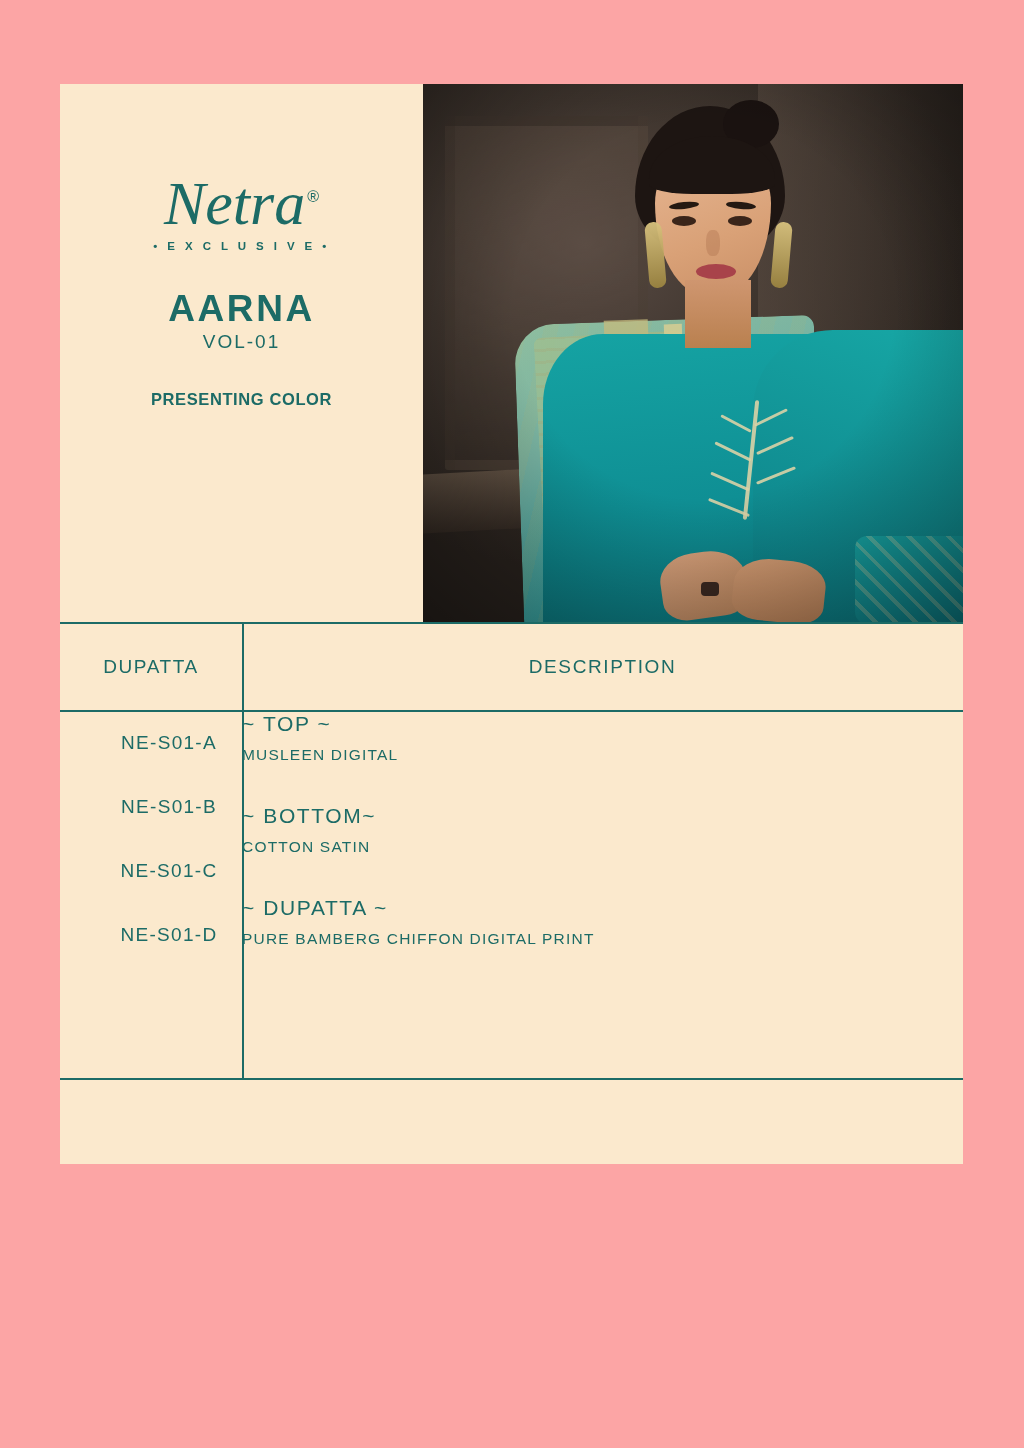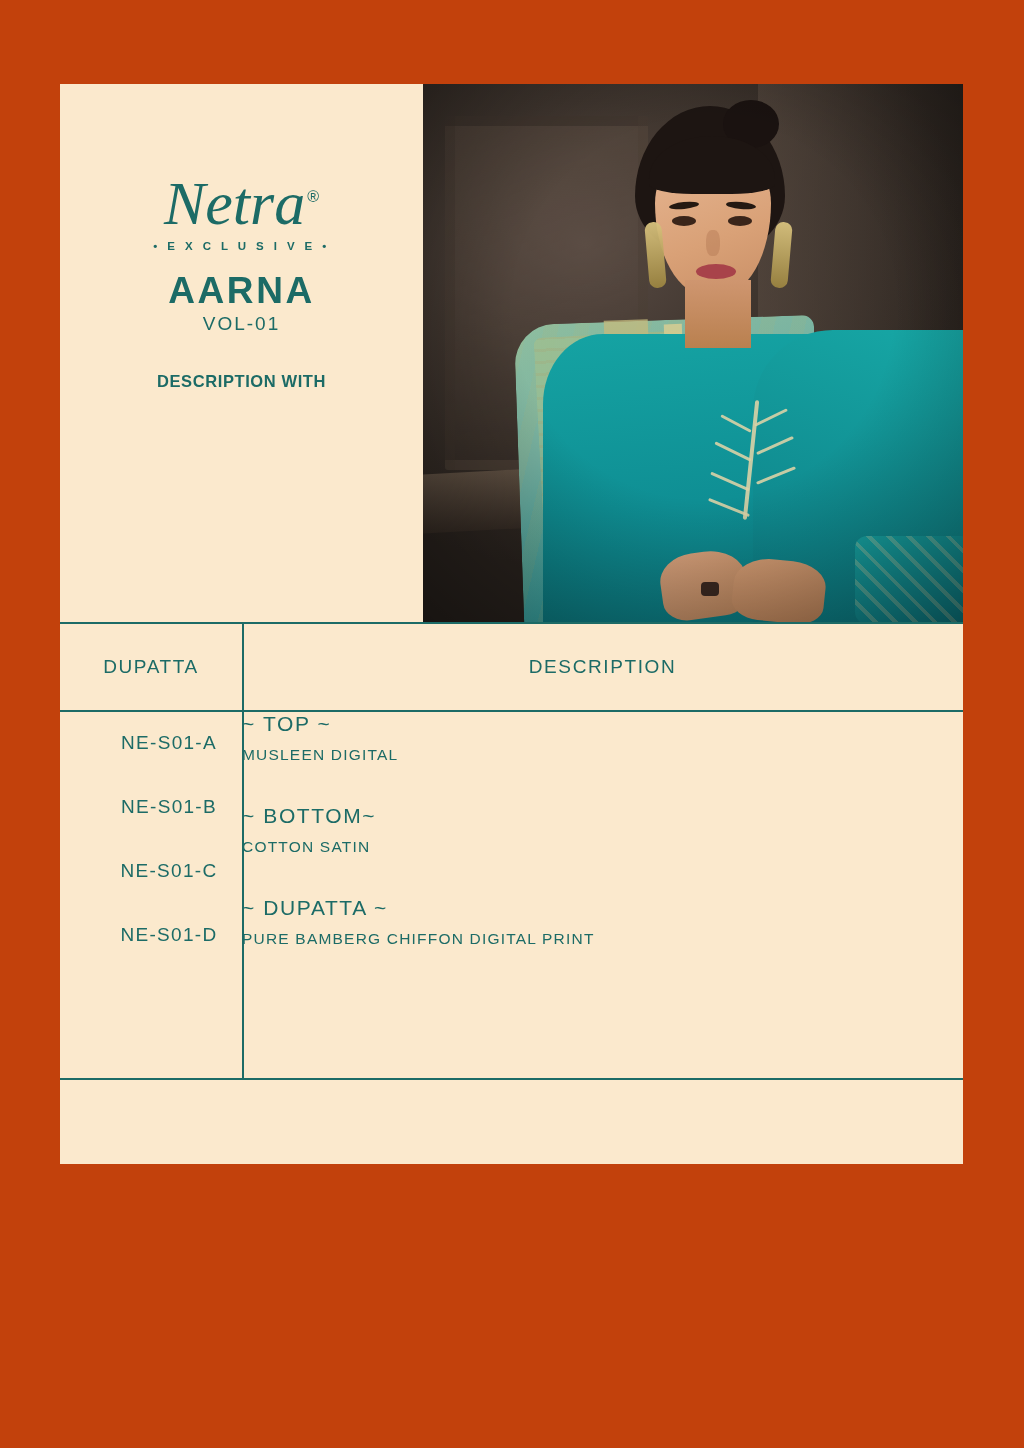--- a/index.html
+++ b/index.html
@@ -13,21 +13,21 @@
     font-family: "Liberation Sans", sans-serif;
     position: relative;
     overflow: hidden;
   }
 
   .sheet {
     position: absolute;
     left: 0; top: 0;
     width: 1024px;
     height: 1448px;
-    background: #c2410c;
+    background: #fca5a5;
   }
 
   
   .card {
     position: absolute;
     left: 60px;
     top: 84px;
     width: 903px;
     height: 1080px;
     background: #fbe9cd;
@@ -77,21 +77,21 @@
   }
   .logo-sub {
     margin-top: 6px;
     font-size: 11.5px;
     letter-spacing: 3.4px;
     color: #1c6b66;
     font-weight: 700;
   }
 
   .series-name {
-    margin-top: 20px;
+    margin-top: 38px;
     font-size: 37px;
     font-weight: 700;
     letter-spacing: 2.6px;
     color: #1c6b66;
     line-height: 1.05;
   }
   .series-vol {
     font-size: 19px;
     font-weight: 400;
     letter-spacing: 2px;
@@ -431,21 +431,21 @@
         <div class="logo-block">
           <div class="logo-word">
             <span>Netra</span><span class="logo-reg">®</span>
           </div>
           <div class="logo-sub">• E X C L U S I V E •</div>
 
           <div class="series-name">AARNA</div>
           <div class="series-vol">VOL-01</div>
 
           <div class="tagline">
-            <div>DESCRIPTION WITH</div>
+            <div>PRESENTING COLOR</div>
           </div>
         </div>
       </div>
 
       <div class="photo">
         <div class="bg-wall"></div>
         <div class="bg-panel"></div>
         <div class="bg-ledge"></div>
 
         <div class="model">

